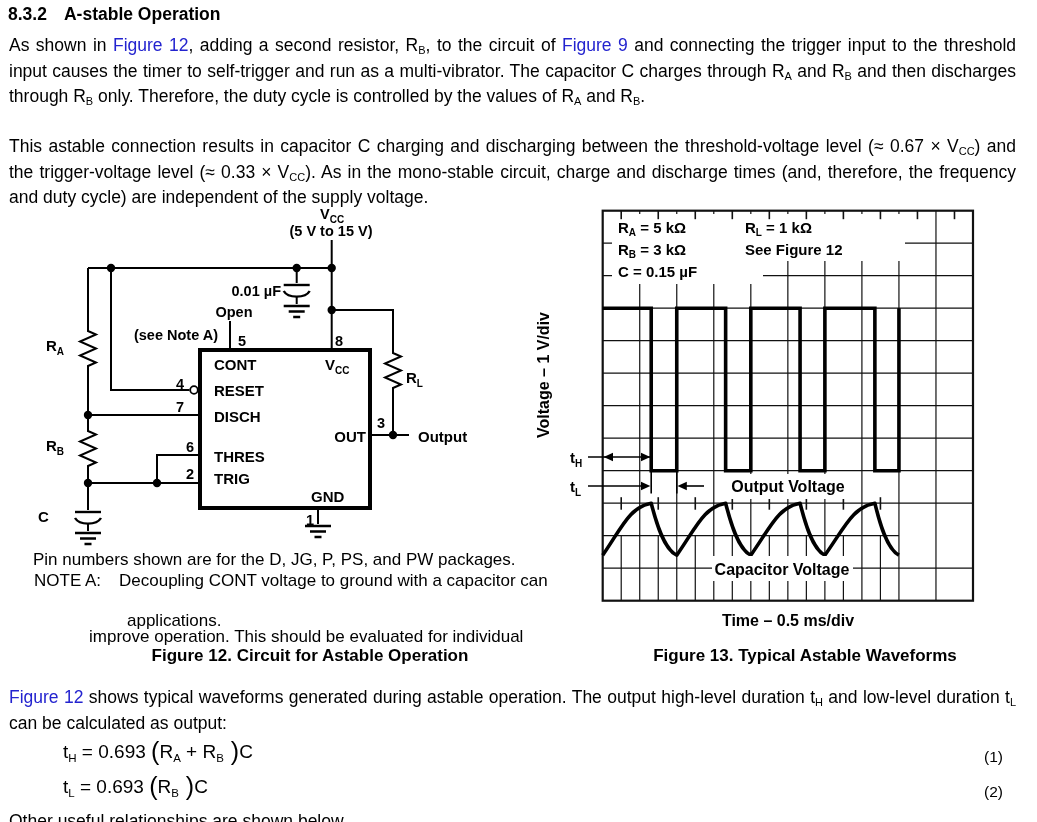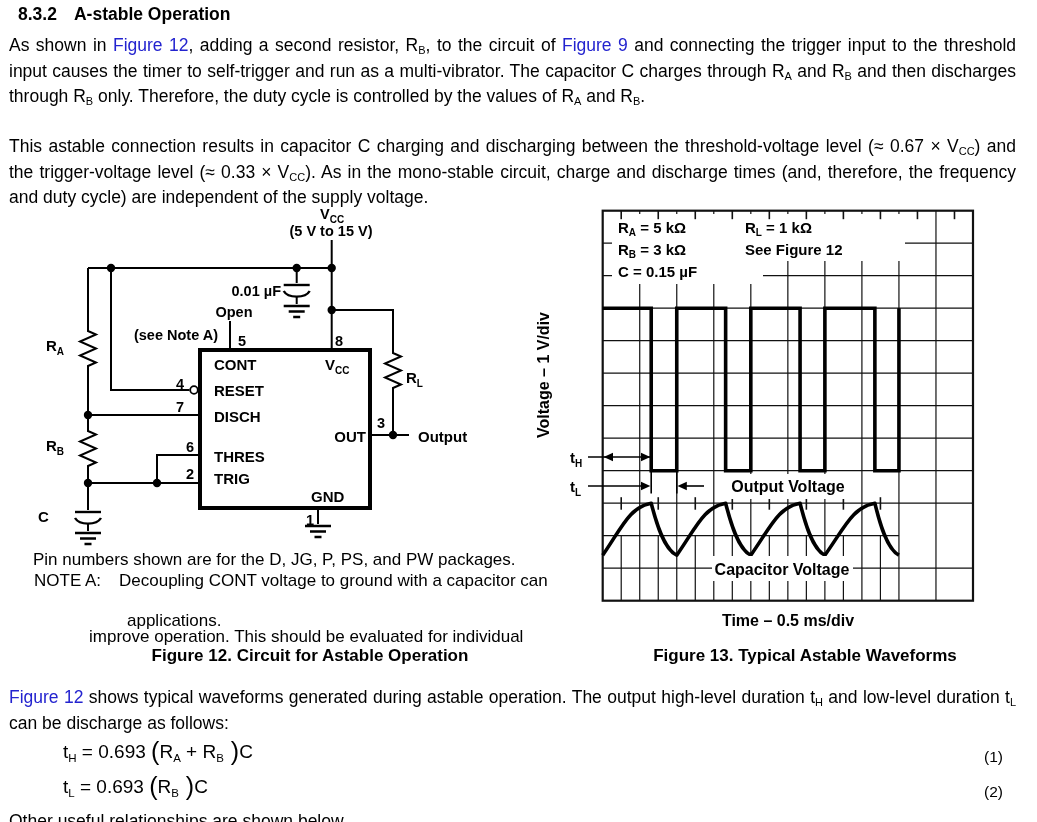--- a/index.html
+++ b/index.html
@@ -1,18 +1,18 @@
 <!DOCTYPE html>
 <html><head>
 <meta charset="utf-8">
 <style>
   html,body{margin:0;padding:0;background:#fff;}
   #page{position:relative;width:1037px;height:822px;background:#ffffff;overflow:hidden;
         font-family:"Liberation Sans",sans-serif;color:#000;}
-  .heading{position:absolute;left:18px;top:4px;font-weight:bold;font-size:17.5px;white-space:nowrap;}
+  .heading{position:absolute;left:8px;top:4px;font-weight:bold;font-size:17.5px;white-space:nowrap;}
   .heading .num{margin-right:17px;}
   .para{position:absolute;left:9px;width:1007px;text-align:justify;font-size:17.5px;line-height:20.6px;}
   #para1{top:35px;}
   #para2{top:136px;}
   #para3{top:687px;}
   .seg-sub{font-size:11px;vertical-align:-3px;}
   .seg-link{color:#2323CF;cursor:pointer;}
   .figcap{position:absolute;top:646px;font-weight:bold;font-size:17px;text-align:center;padding-left:45px;}
   #cap12{left:0;width:530px;}
   #cap13{left:530px;width:460px;}
@@ -218,21 +218,21 @@
 
   <div class="notes" id="noteline1">Pin numbers shown are for the D, JG, P, PS, and PW packages.</div>
   <div class="notes" id="notelabel">NOTE A:</div>
   <div class="notes" id="notea1">Decoupling CONT voltage to ground with a capacitor can</div>
   <div class="notes" id="notea2">improve operation. This should be evaluated for individual</div>
   <div class="notes" id="notea3">applications.</div>
 
   <div class="figcap" id="cap12">Figure 12. Circuit for Astable Operation</div>
   <div class="figcap" id="cap13">Figure 13. Typical Astable Waveforms</div>
 
-  <div class="para" id="para3"><span class="seg-link">Figure 12</span><span class="seg-text"> shows typical waveforms generated during astable operation. The output high-level duration t</span><span class="seg-sub">H</span><span class="seg-text"> and low-level duration t</span><span class="seg-sub">L</span><span class="seg-text"> can be discharge as follows:</span></div>
+  <div class="para" id="para3"><span class="seg-link">Figure 12</span><span class="seg-text"> shows typical waveforms generated during astable operation. The output high-level duration t</span><span class="seg-sub">H</span><span class="seg-text"> and low-level duration t</span><span class="seg-sub">L</span><span class="seg-text"> can be calculated as output:</span></div>
 
   <div class="eq" id="eq1"><span class="seg-text">t</span><span class="seg-sub">H</span><span class="seg-text"> = 0.693 </span><span class="seg-paren">(</span><span class="seg-text">R</span><span class="seg-sub">A</span><span class="seg-text"> + R</span><span class="seg-sub">B</span><span class="seg-paren"> )</span><span class="seg-text">C</span></div>
   <div class="eqnum" id="eqnum1">(1)</div>
   <div class="eq" id="eq2"><span class="seg-text">t</span><span class="seg-sub">L</span><span class="seg-text"> = 0.693 </span><span class="seg-paren">(</span><span class="seg-text">R</span><span class="seg-sub">B</span><span class="seg-paren"> )</span><span class="seg-text">C</span></div>
   <div class="eqnum" id="eqnum2">(2)</div>
 
   <div id="cutline">Other useful relationships are shown below.</div>
 </div>
 
 </body></html>

